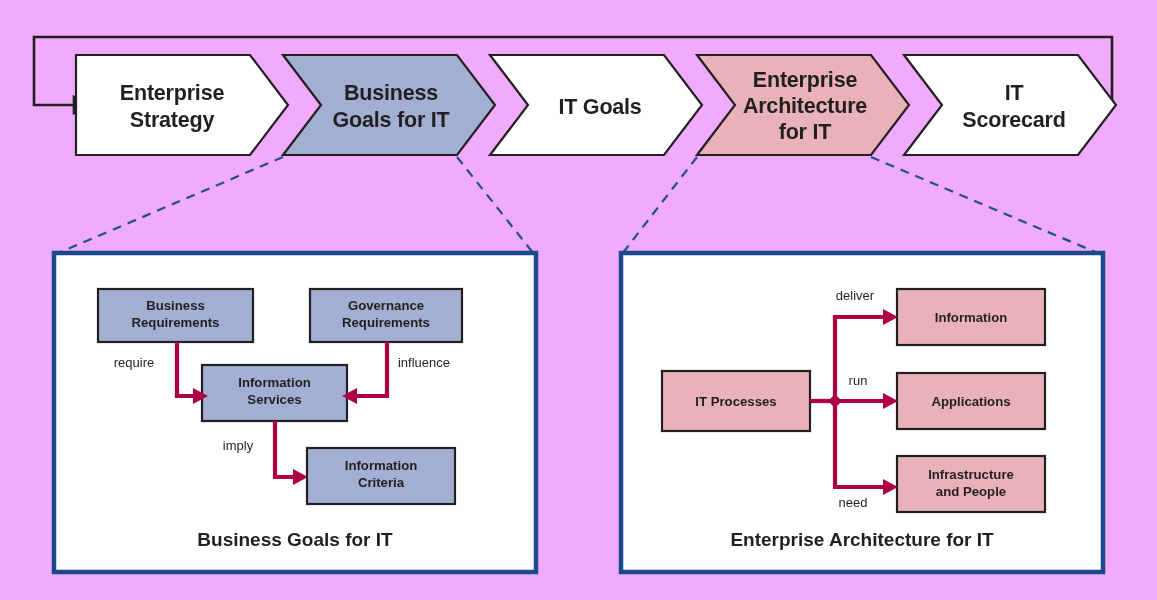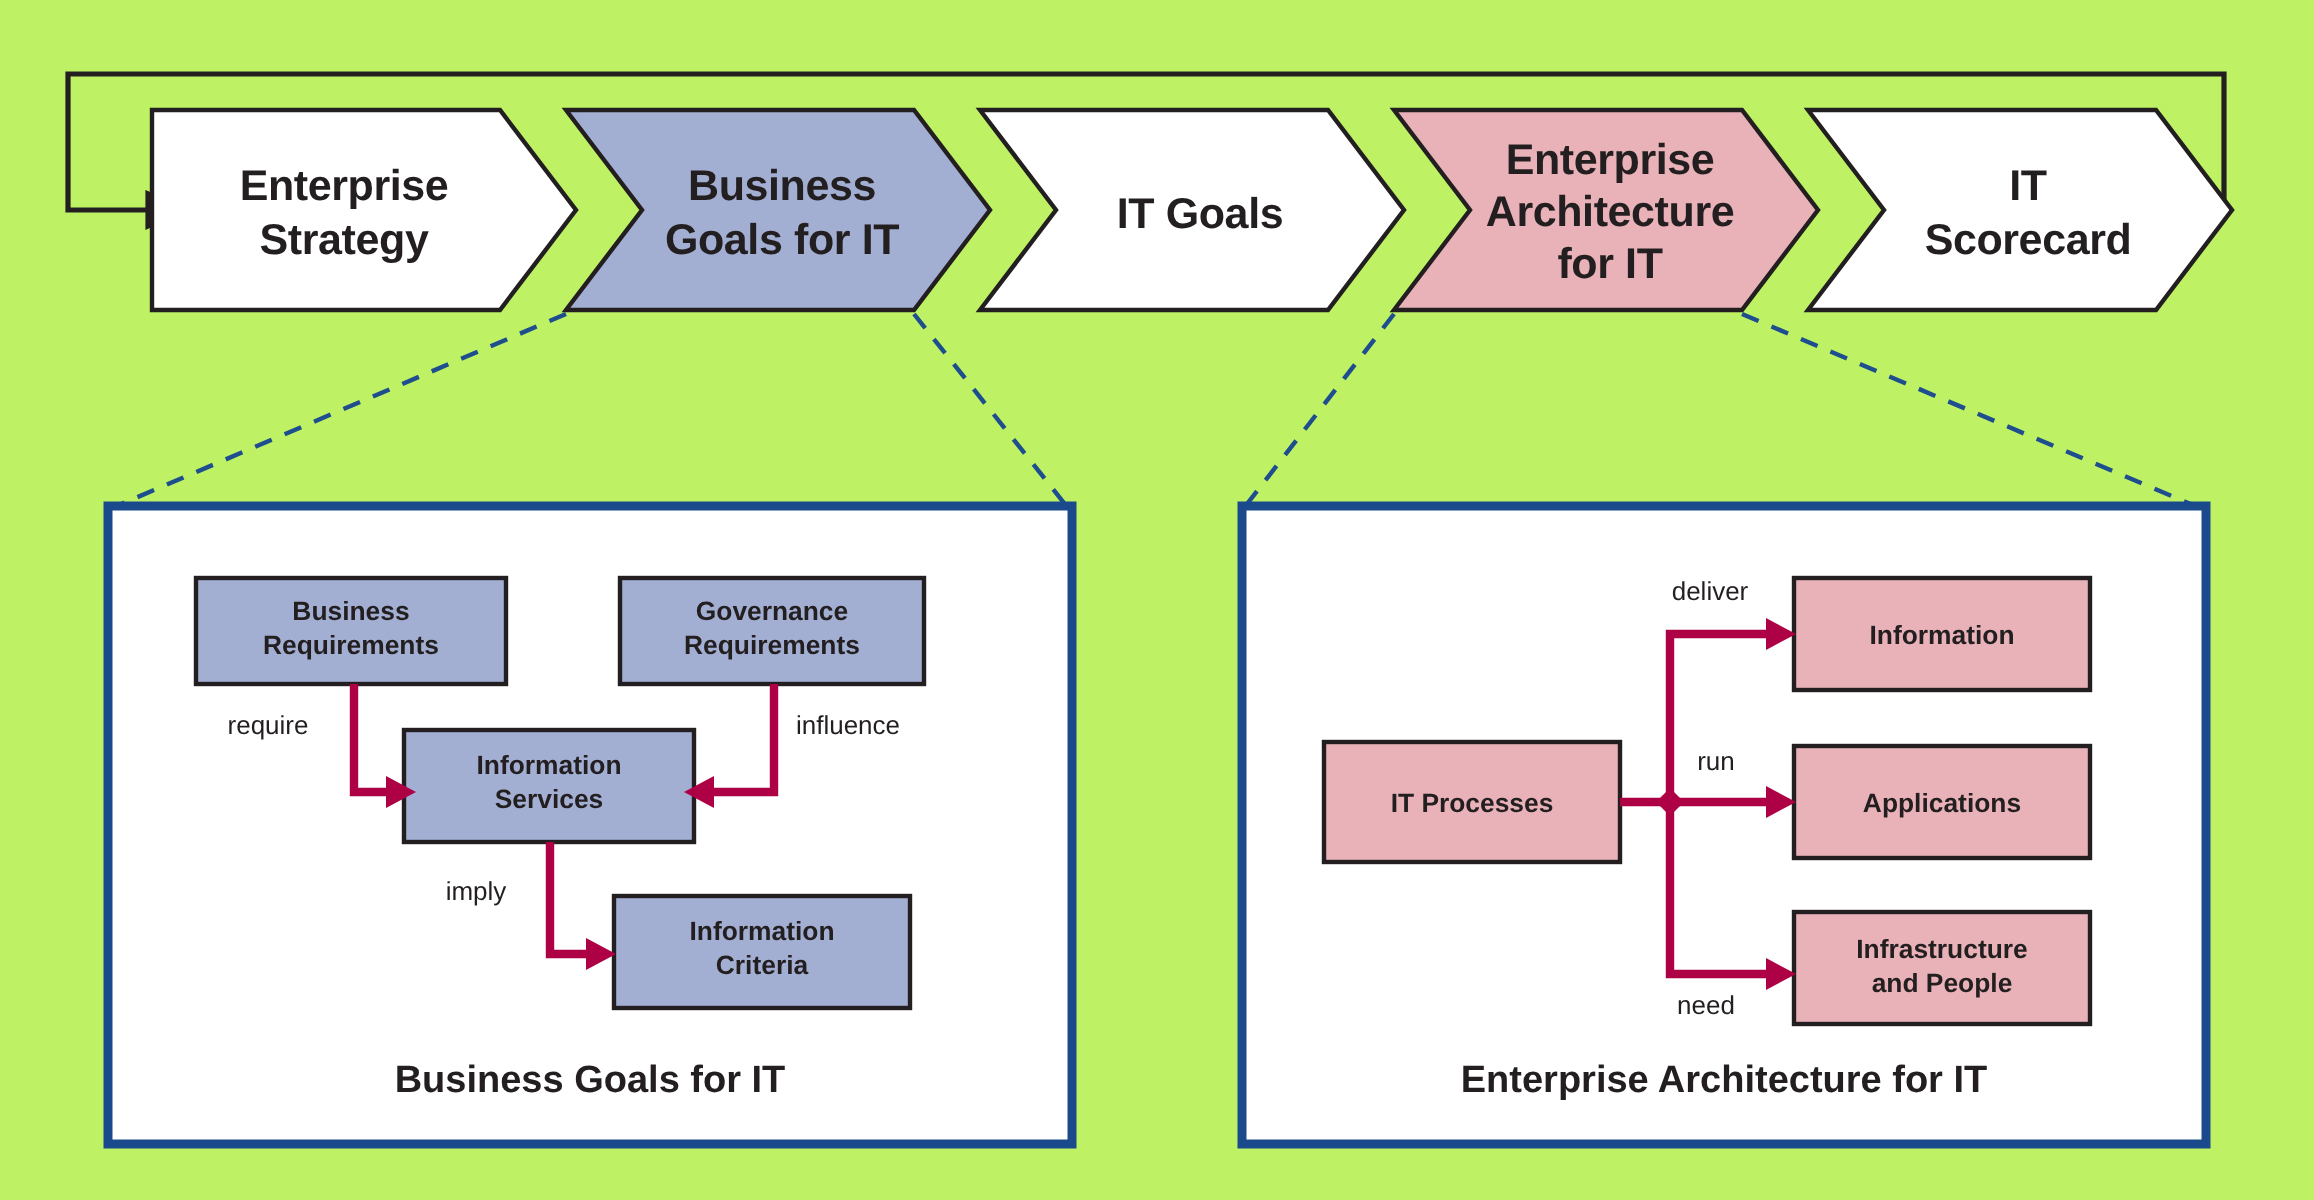--- a/index.html
+++ b/index.html
@@ -10,21 +10,21 @@
   body {
     width: 1157px;
     height: 600px;
     font-family: "Liberation Sans", sans-serif;
     overflow: hidden;
   }
   #stage {
     position: relative;
     width: 1157px;
     height: 600px;
-    background: #bef264;
+    background: #f0abfc;
   }
   svg#diagram {
     display: block;
     width: 1157px;
     height: 600px;
   }
   .chev-shape {
     stroke: #231f20;
     stroke-width: 2.2;
     stroke-linejoin: miter;

